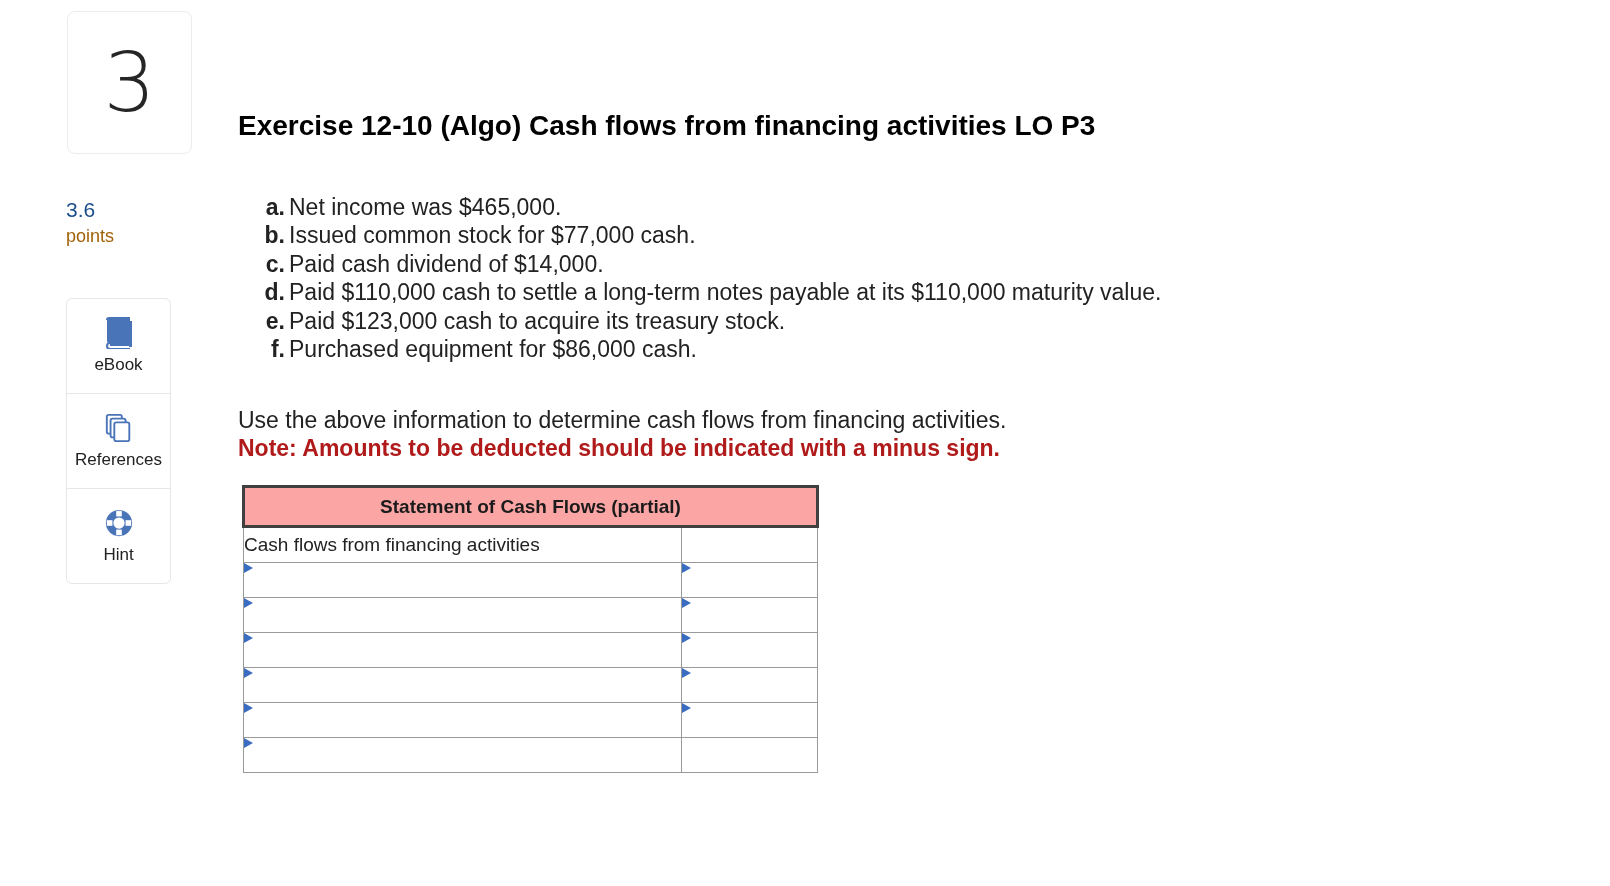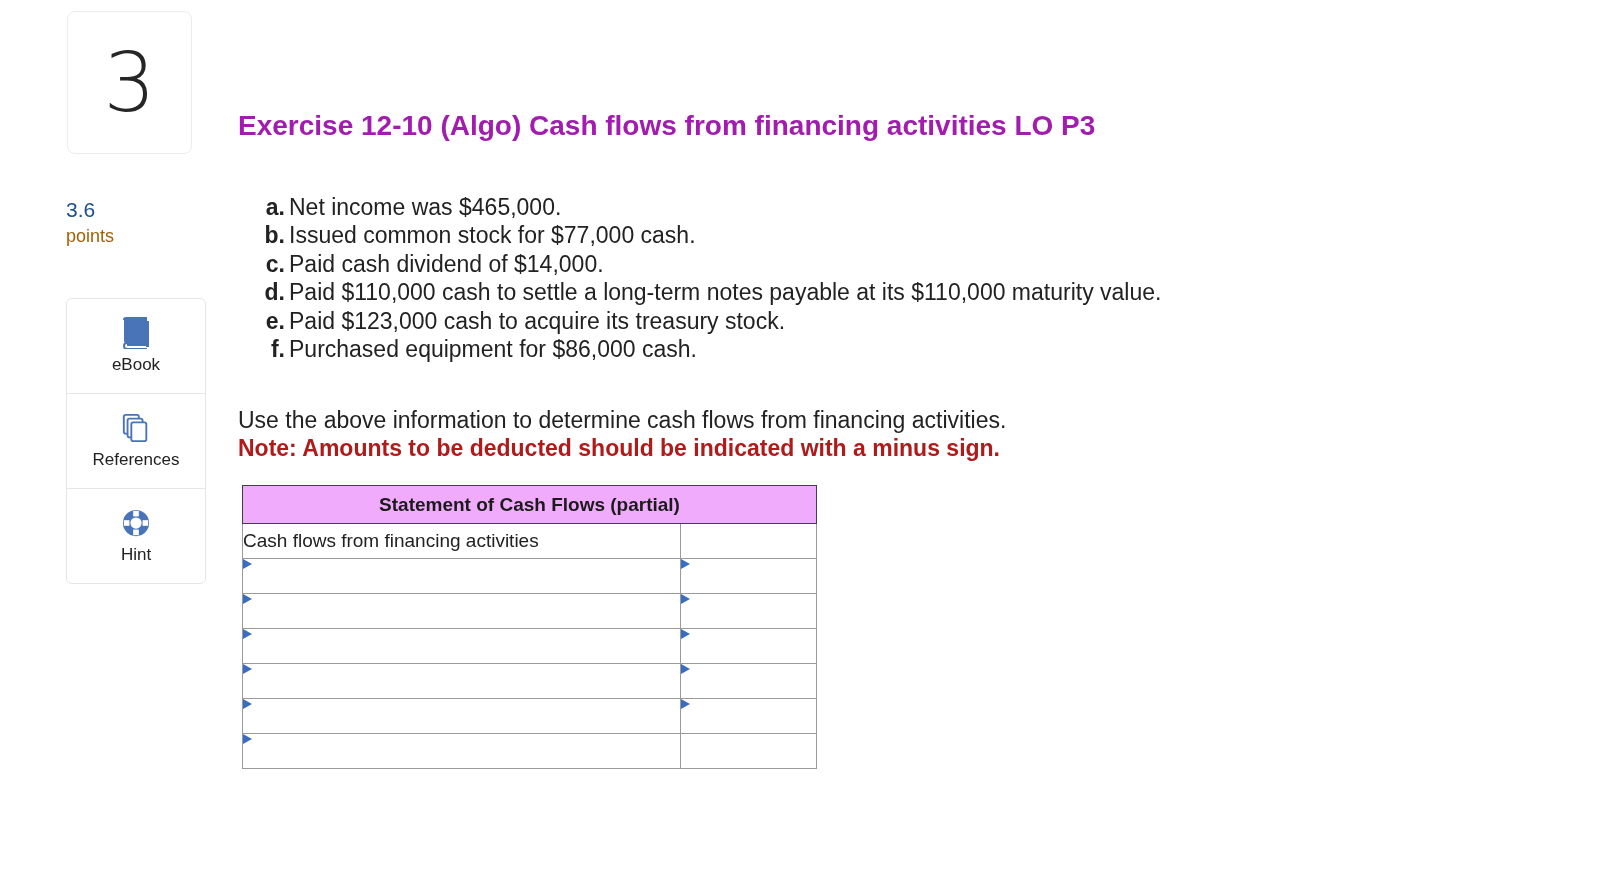--- a/index.html
+++ b/index.html
@@ -5,35 +5,35 @@
   html, body { margin:0; padding:0; background:#fff; }
   body { width:1610px; height:886px; position:relative; overflow:hidden;
          font-family:"Liberation Sans", sans-serif; color:#222; }
   .qnum { position:absolute; left:67px; top:11px; width:125px; height:143px;
           border:1px solid #ececec; border-radius:8px; box-sizing:border-box;
           display:flex; align-items:center; justify-content:center;
           font-family:"DejaVu Sans", sans-serif; font-size:82px; font-weight:300; color:#262626; }
   .points { position:absolute; left:66px; top:198px; }
   .points .val { font-size:21px; color:#1d4e89; }
   .points .lbl { font-size:18px; color:#a16207; margin-top:4px; }
-  .tools { position:absolute; left:66px; top:298px; width:140px; border:1px solid #e6e6e6;
+  .tools { position:absolute; left:66px; top:298px; width:105px; border:1px solid #e6e6e6;
            border-radius:6px; box-sizing:border-box; }
   .tool { height:94px; border-bottom:1px solid #e6e6e6; display:flex; flex-direction:column;
           align-items:center; justify-content:center; cursor:pointer; }
   .tool:last-child { border-bottom:none; }
   .tool svg { width:30px; height:32px; margin-bottom:6px; }
   .tool span { font-size:17px; color:#222; }
-  .title { position:absolute; left:238px; top:110px; font-size:28px; font-weight:bold; color:#a21caf; }
+  .title { position:absolute; left:238px; top:110px; font-size:28px; font-weight:bold; color:#000000; }
   .items { position:absolute; left:238px; top:193px; font-size:23px; line-height:28.4px;margin-left:20px; }
   .items div b { display:inline-block; min-width:27px; text-align:right; margin-right:4px; }
   .instr { position:absolute; left:238px; top:406px; font-size:23px; line-height:28px; }
   .note { color:#b01a1a; font-weight:bold; }
   table.sheet { position:absolute; left:242px; top:485px; border-collapse:collapse; }
-  table.sheet th { background:#f0abfc; height:35px; font-size:19px; font-weight:bold;
-                   border:1px solid #404040; color:#1b1b1b; }
+  table.sheet th { background:#fca5a5; height:35px; font-size:19px; font-weight:bold;
+                   border:3px solid #404040; color:#1b1b1b; }
   table.sheet td { height:34px; border:1px solid #9a9a9a; padding:0; position:relative; }
   td.c1 { width:437px;margin-left:12px; } td.c2 { width:135px; }
   td.hdr { font-size:19px; padding-left:6px; }
   td.inp { border:3px solid #5b80bf; }
   td.inp input { width:100%; height:100%; border:none; outline:none; background:transparent; box-sizing:border-box; }
   td.inp::before { content:""; position:absolute; left:0; top:0; border-left:9px solid #3a6dc2;
                    border-top:5px solid transparent; border-bottom:5px solid transparent; }
   td.total { border-top:3px solid #111; border-bottom:3px double #111; }
 </style>
 </head>

